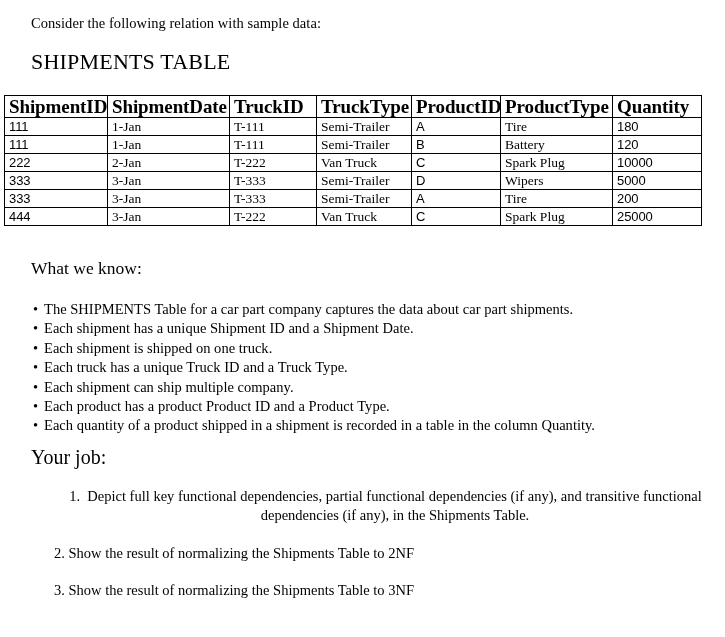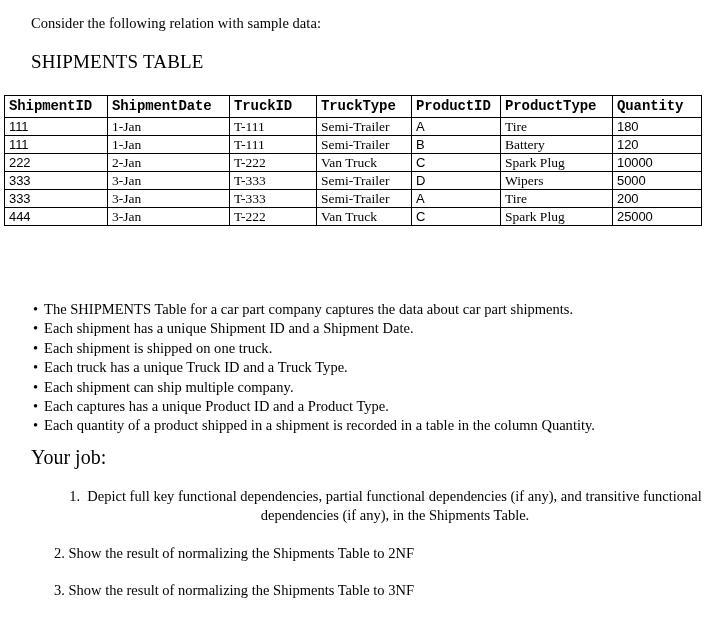--- a/index.html
+++ b/index.html
@@ -31,21 +31,21 @@
     line-height: 18px;
     letter-spacing: 0.05px;
     white-space: nowrap;
   }
 
   .table-title {
     position: absolute;
     left: 31px;
     top: 50px;
     font-family: "Liberation Serif", "DejaVu Serif", serif;
-    font-size: 19px;
+    font-size: 22px;
     line-height: 23px;
     letter-spacing: 0.2px;
     white-space: nowrap;
   }
 
   
   table.shipments {
     position: absolute;
     left: 4px;
     top: 95px;
@@ -56,23 +56,23 @@
   table.shipments th,
   table.shipments td {
     border: 1px solid #000000;
     padding: 0 0 0 4px;
     text-align: left;
     vertical-align: middle;
     overflow: hidden;
     white-space: nowrap;
   }
   table.shipments th {
-    font-family: Liberation Mono, monospace;
+    font-family: Liberation Serif, serif;
     font-weight: bold;
-    font-size: 14px;
+    font-size: 19px;
     height: 21px;
     line-height: 21px;
     letter-spacing: -0.1px;
   }
   table.shipments td {
     font-family: "Liberation Serif", "DejaVu Serif", serif;
     font-size: 13.5px;
     height: 17px;
     line-height: 17px;
     margin-top: 32px;
@@ -242,28 +242,29 @@
         <td>3-Jan</td>
         <td>T-222</td>
         <td>Van Truck</td>
         <td class="sans">C</td>
         <td>Spark Plug</td>
         <td class="sans">25000</td>
       </tr>
     </tbody>
   </table>
 
+  <div class="section-heading heading-know">What we know:</div>
 
   <ul class="know-list">
     <li><span class="bullet">•</span><span>The SHIPMENTS Table for a car part company captures the data about car part shipments.</span></li>
     <li><span class="bullet">•</span><span>Each shipment has a unique Shipment ID and a Shipment Date.</span></li>
     <li><span class="bullet">•</span><span>Each shipment is shipped on one truck.</span></li>
     <li><span class="bullet">•</span><span>Each truck has a unique Truck ID and a Truck Type.</span></li>
     <li><span class="bullet">•</span><span>Each shipment can ship multiple company.</span></li>
-    <li><span class="bullet">•</span><span>Each captures has a unique Product ID and a Product Type.</span></li>
+    <li><span class="bullet">•</span><span>Each product has a product Product ID and a Product Type.</span></li>
     <li><span class="bullet">•</span><span>Each quantity of a product shipped in a shipment is recorded in a table in the column Quantity.</span></li>
   </ul>
 
   <div class="section-heading heading-job">Your job:</div>
 
   <ol class="job-list">
     <li class="item-1"><span class="num">1.</span>&nbsp;&nbsp;<span>Depict full key functional dependencies, partial functional dependencies (if any), and transitive functional dependencies (if any), in the Shipments Table.</span></li>
     <li class="item-2"><span class="num">2.</span>&nbsp;<span>Show the result of normalizing the Shipments Table to 2NF</span></li>
     <li class="item-3"><span class="num">3.</span>&nbsp;<span>Show the result of normalizing the Shipments Table to 3NF</span></li>
   </ol>

